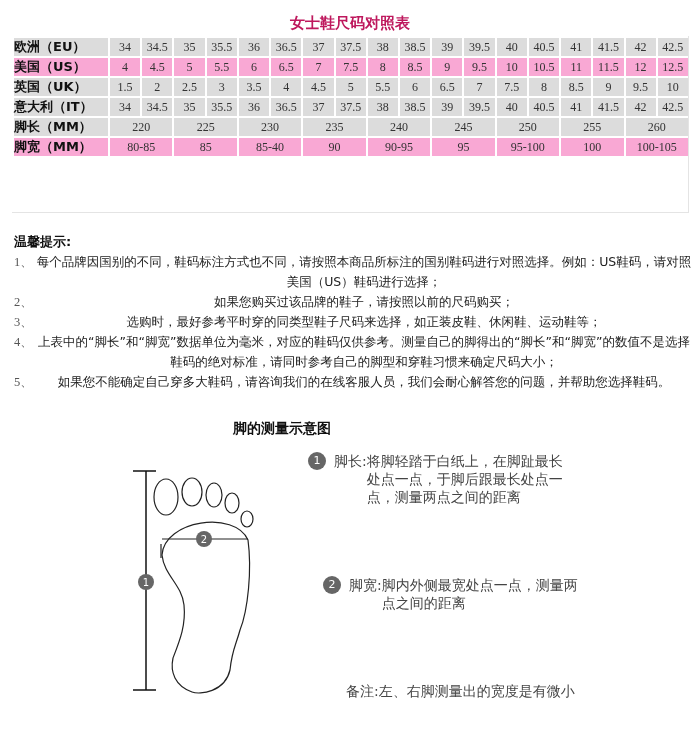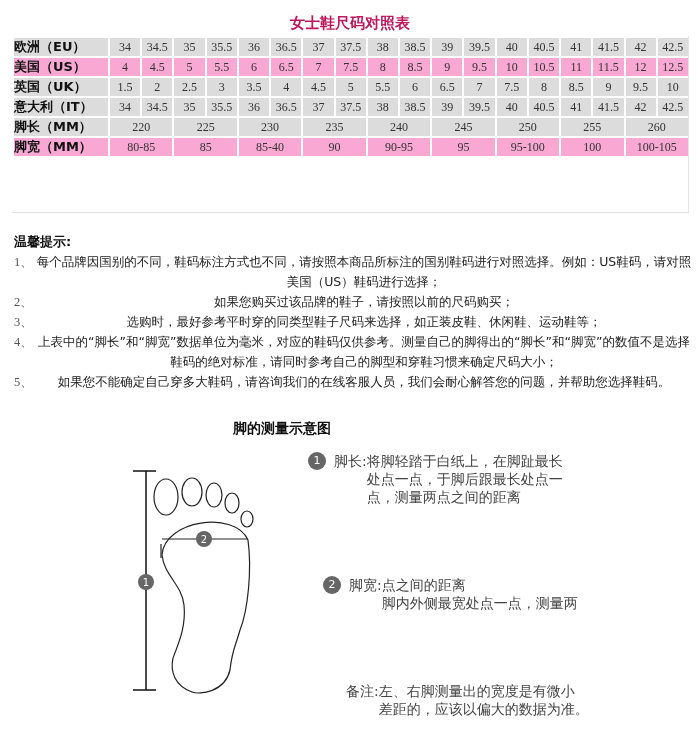--- a/index.html
+++ b/index.html
@@ -193,23 +193,22 @@
 <div class="desc" style="left:308px; top:452px;">
   <span class="badge">1</span><span class="label">脚长:</span><span class="body">
     <div>将脚轻踏于白纸上，在脚趾最长</div>
     <div>处点一点，于脚后跟最长处点一</div>
     <div>点，测量两点之间的距离</div>
   </span>
 </div>
 
 <div class="desc" style="left:308px; top:576px;margin-left:15px;">
   <span class="badge">2</span><span class="label">脚宽:</span><span class="body">
+    <div>脚内外侧最宽处点一点，测量两</div>
     <div>点之间的距离</div>
-    <div>脚内外侧最宽处点一点，测量两</div>
   </span>
 </div>
 
 <div class="desc" style="left:334px; top:682px;margin-left:12px;">
   <span class="label">备注:</span><span class="body">
     <div>左、右脚测量出的宽度是有微小</div>
-    <div>差距的，应该以偏大的数据为准。</div>
   </span>
 </div>
 
 </body></html>

